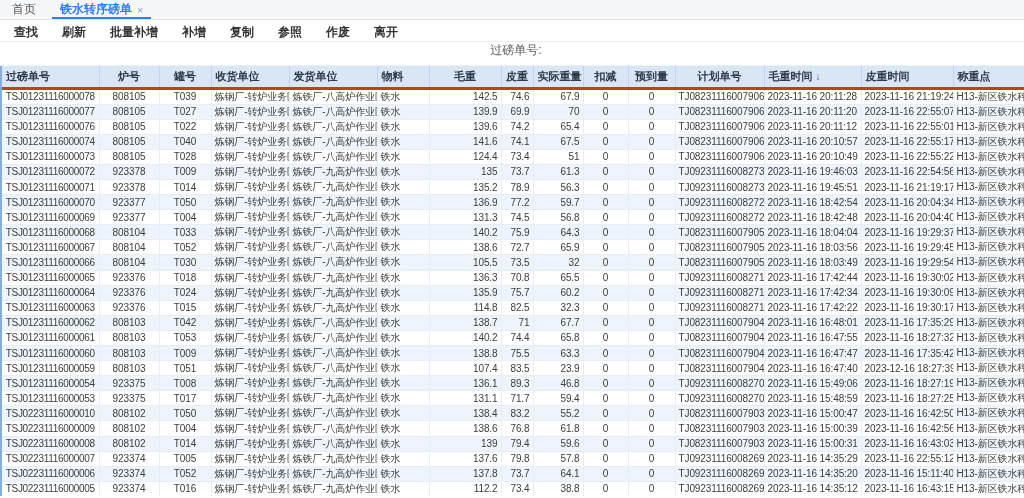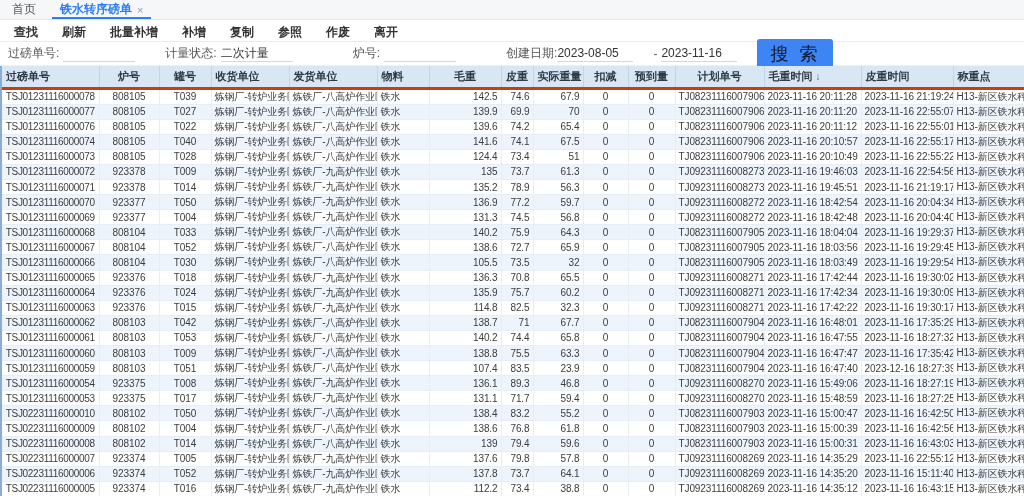--- a/index.html
+++ b/index.html
@@ -17,21 +17,21 @@
   .tab .close { margin-left:5px; font-size:11px; color:#8a9bb5; font-weight:normal; }
 
   
   .toolbar { height:22px; background:#fff; border-bottom:1px solid #ececec;
     display:flex; align-items:flex-end; padding-left:2px; }
   .tbtn { font-size:12px; color:#333; font-weight:bold; padding:0 12px; cursor:pointer;
     white-space:nowrap; }
 
   
   .filterbar { height:24px; background:#fff; display:flex; align-items:center;
-    font-size:12px; color:#555; border-bottom:1px solid #eef1f5; }
+    font-size:12px; color:#555; border-bottom:1px solid #eef1f5;flex-direction:column; }
   .flabel { white-space:nowrap; }
   .finput { border:none; border-bottom:1px solid #d4d7dc; width:72px; height:16px;
     font-size:12px; color:#333; background:transparent; outline:none;
     font-family:inherit; }
   .finput.wide { width:76px; }
   .fsep { color:#666; padding:0 4px; }
   .search-btn { background:#3d84f5; color:#0f172a; font-size:18px; border:none;
     border-radius:3px; padding:3px 13px; cursor:pointer; margin-left:20px;
     letter-spacing:3px; font-family:inherit; }
 

